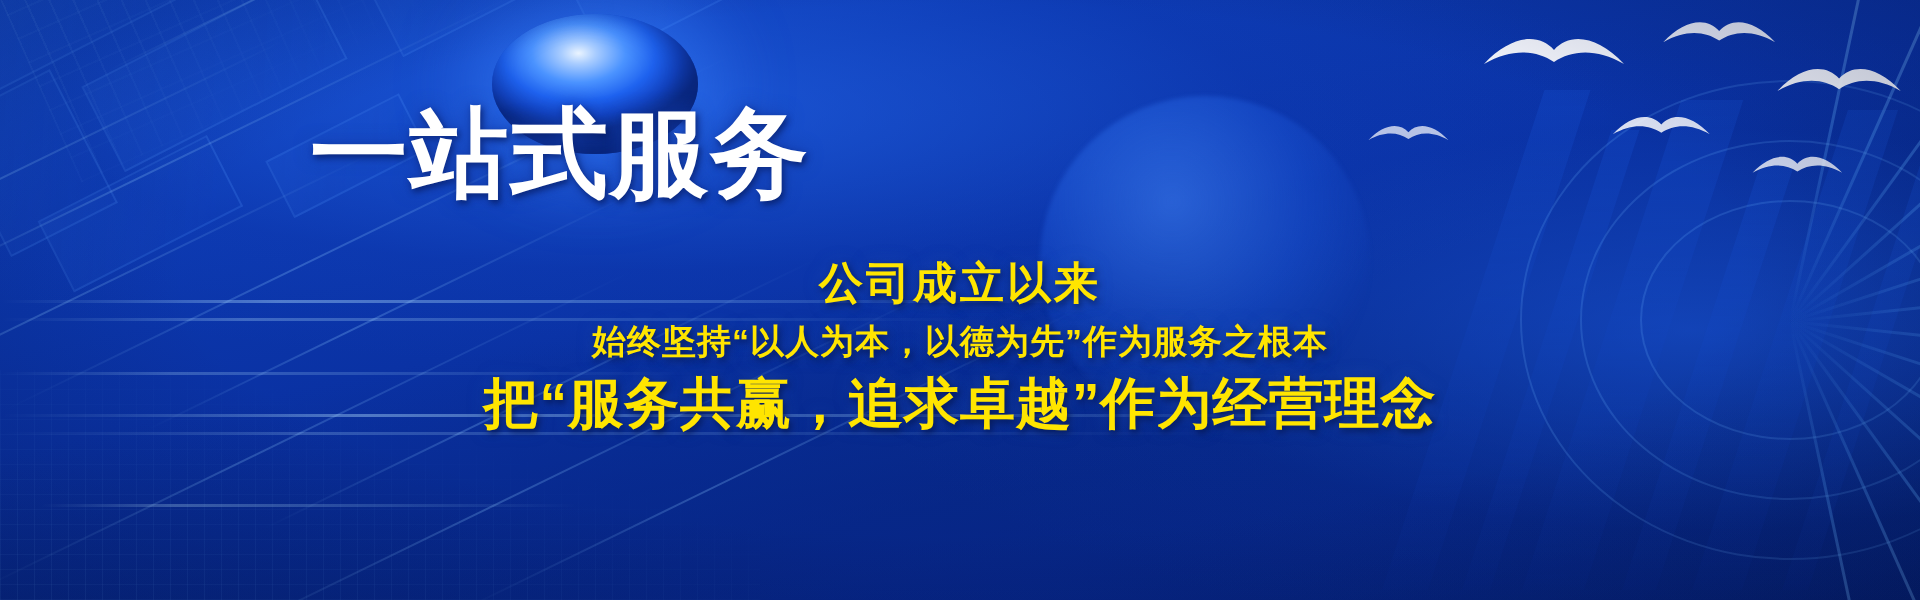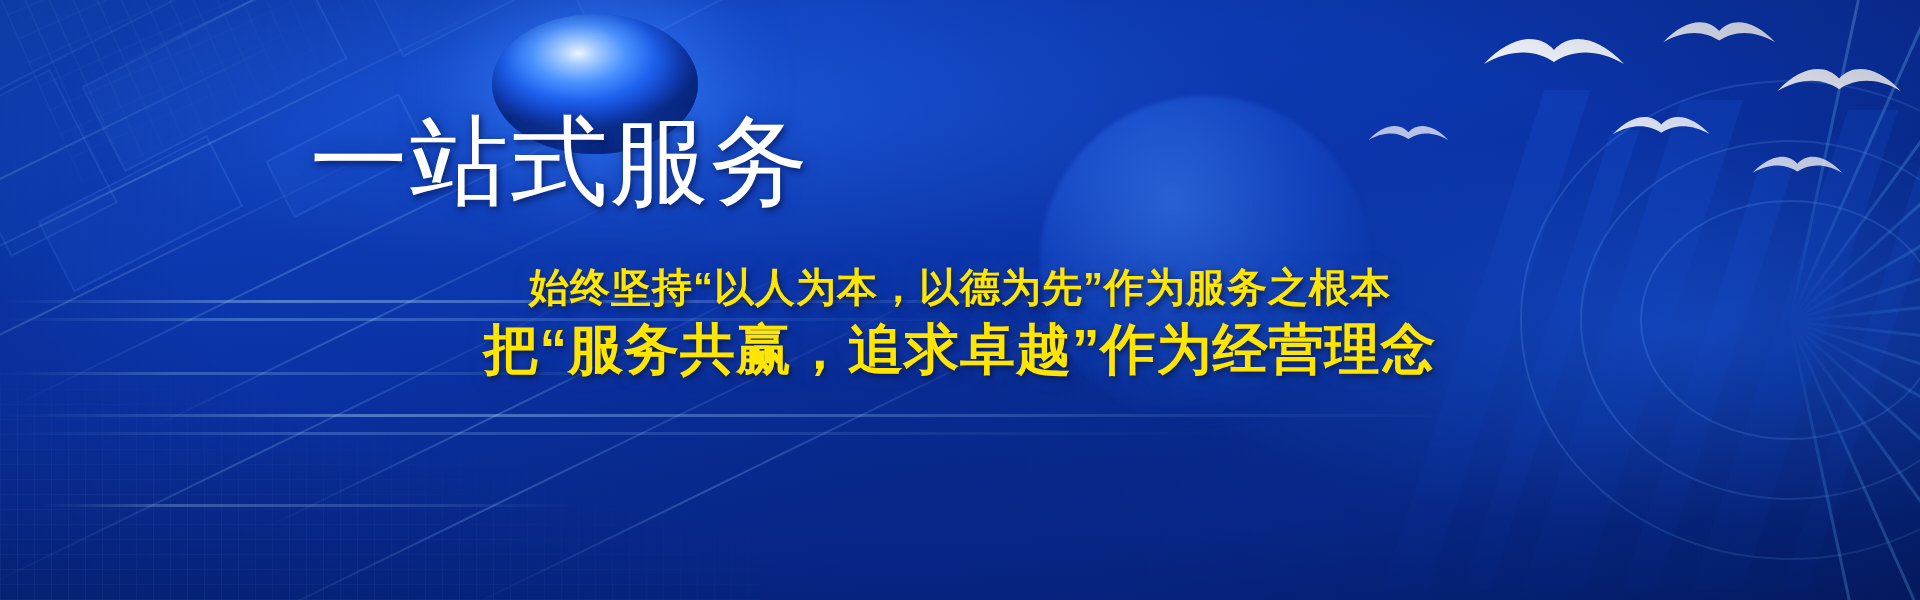--- a/index.html
+++ b/index.html
@@ -85,39 +85,39 @@
     filter:blur(2px); }
 
   
   .birds { position:absolute; right:0; top:0; width:640px; height:260px; }
   .birds svg { position:absolute; }
 
   
   .headline-wrap { position:absolute; left:0; top:0; width:1920px; height:250px; }
 
   .headline-main {
-    position:absolute; left:310px; top:112px;
-    font-size:98px; line-height:1; letter-spacing:2px; font-weight:400;
+    position:absolute; left:310px; top:104px;
+    font-size:98px; line-height:1; letter-spacing:2px; font-weight:700;
     color:#ffffff; white-space:nowrap;
     text-shadow:0 0 18px rgba(20,60,170,0.9), 2px 3px 6px rgba(3,20,80,0.85);
   }
   .headline-accent {
     position:absolute; left:806px; top:74px;
     font-size:126px; line-height:1; letter-spacing:0px; font-weight:700;
     color:#FFE500; white-space:nowrap;
     text-shadow:0 0 22px rgba(120,80,0,0.35), 3px 4px 8px rgba(3,20,80,0.75);
   }
 
   .subtitle { position:absolute; left:0; top:256px; width:1920px; text-align:center; }
   .sub-line {
     color:#FFE500; font-weight:700; white-space:nowrap;
     text-shadow:2px 3px 7px rgba(2,16,70,0.85), 0 0 16px rgba(40,90,190,0.55);
   }
   .sub-line.l1 { font-size:44px; line-height:54px; letter-spacing:3px; }
-  .sub-line.l2 { font-size:40px; line-height:62px; letter-spacing:1px; }
+  .sub-line.l2 { font-size:34px; line-height:62px; letter-spacing:1px; }
   .sub-line.l3 { font-size:55px; line-height:62px; letter-spacing:1px; }
 
   
   .vignette { position:absolute; inset:0;
     background:radial-gradient(ellipse 78% 85% at 50% 45%, rgba(0,0,0,0) 52%, rgba(2,14,60,0.42) 100%); }
 </style>
 </head>
 <body>
 
 <div id="banner">
@@ -214,17 +214,18 @@
     </div>
 
     <div class="vignette"></div>
   </div>
 
   <div class="headline-wrap">
     <div class="headline-main">一站式服务</div>
   </div>
 
   <div class="subtitle">
+    <div class="sub-line l1">公司成立以来</div>
     <div class="sub-line l2">始终坚持“以人为本，以德为先”作为服务之根本</div>
     <div class="sub-line l3">把“服务共赢，追求卓越”作为经营理念</div>
   </div>
 
 </div>
 
 </body></html>

